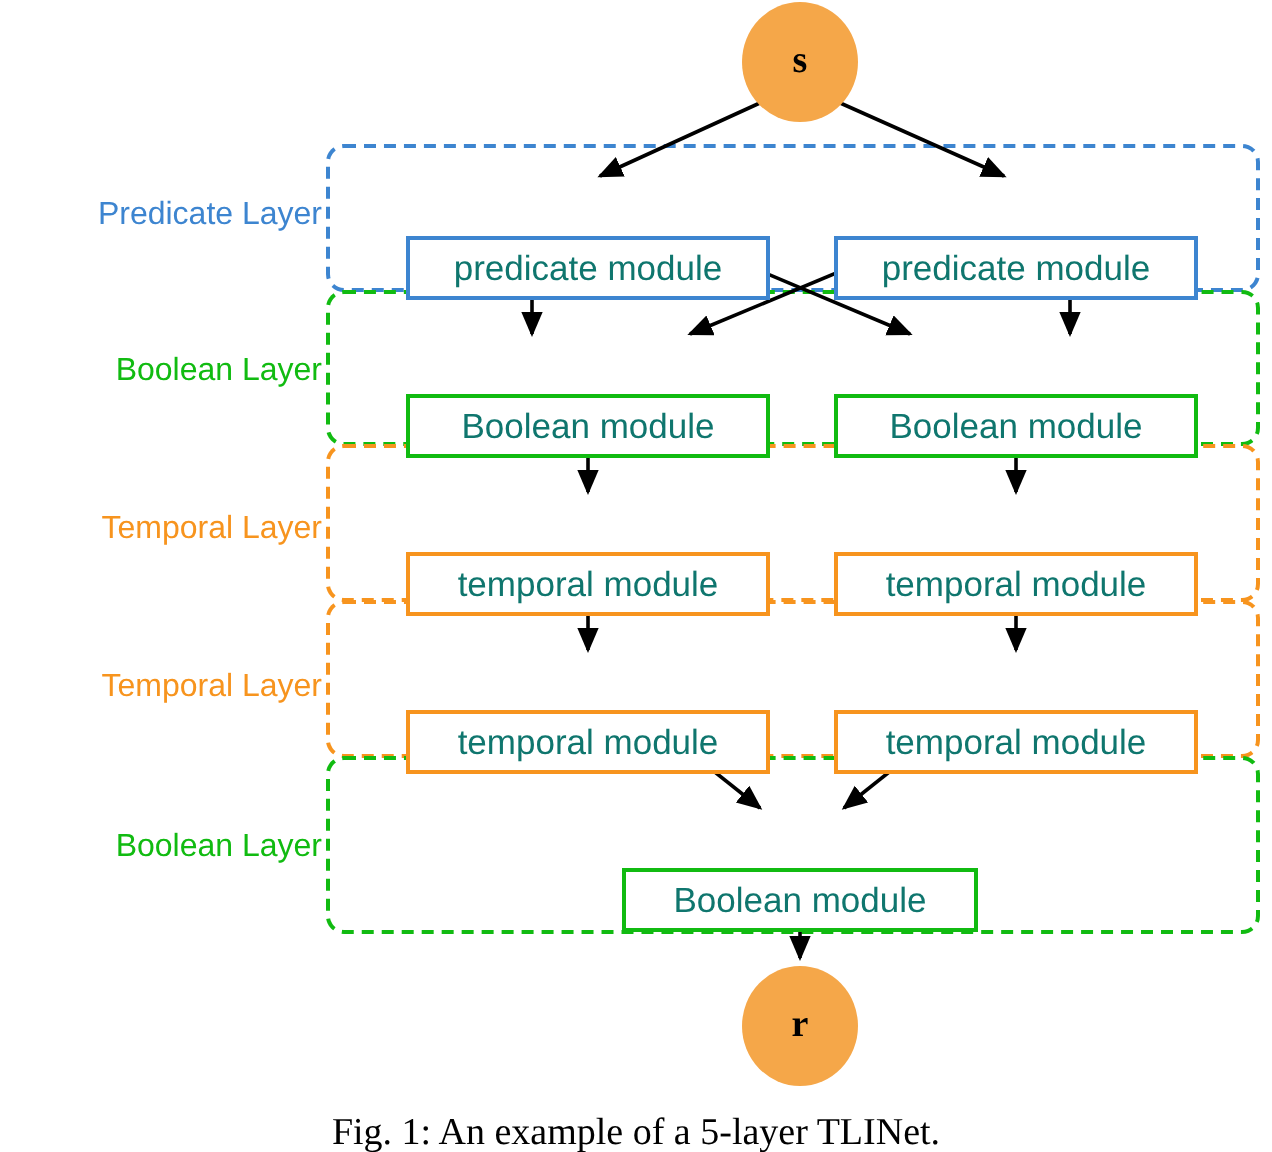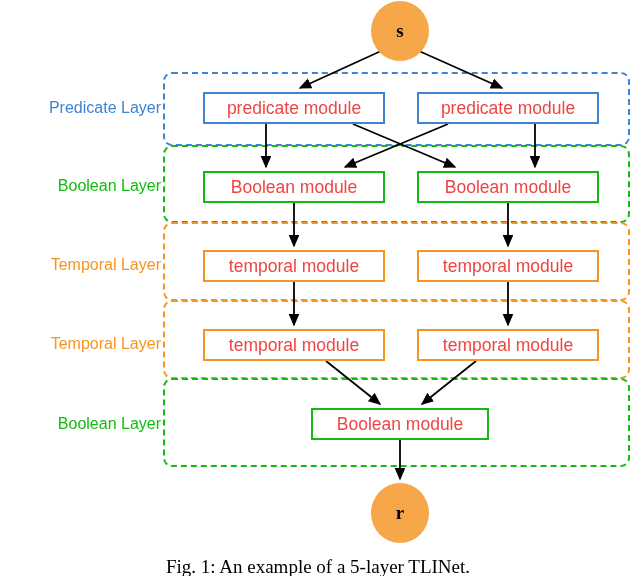--- a/index.html
+++ b/index.html
@@ -54,23 +54,24 @@
   .module-box {
     position: absolute;
     box-sizing: border-box;
     border-style: solid;
     border-width: 2px;
     background: #ffffff;
     display: flex;
     align-items: center;
     justify-content: center;
     font-size: 17.5px;
-    color: #ef4444;
+    color: #0f766e;
     font-family: "Liberation Sans", sans-serif;
     white-space: nowrap;
+    margin-top: 26px;
   }
 
   
   .node-ellipse {
     position: absolute;
     border-radius: 50%;
     display: flex;
     align-items: center;
     justify-content: center;
     font-family: "Liberation Serif", serif;

